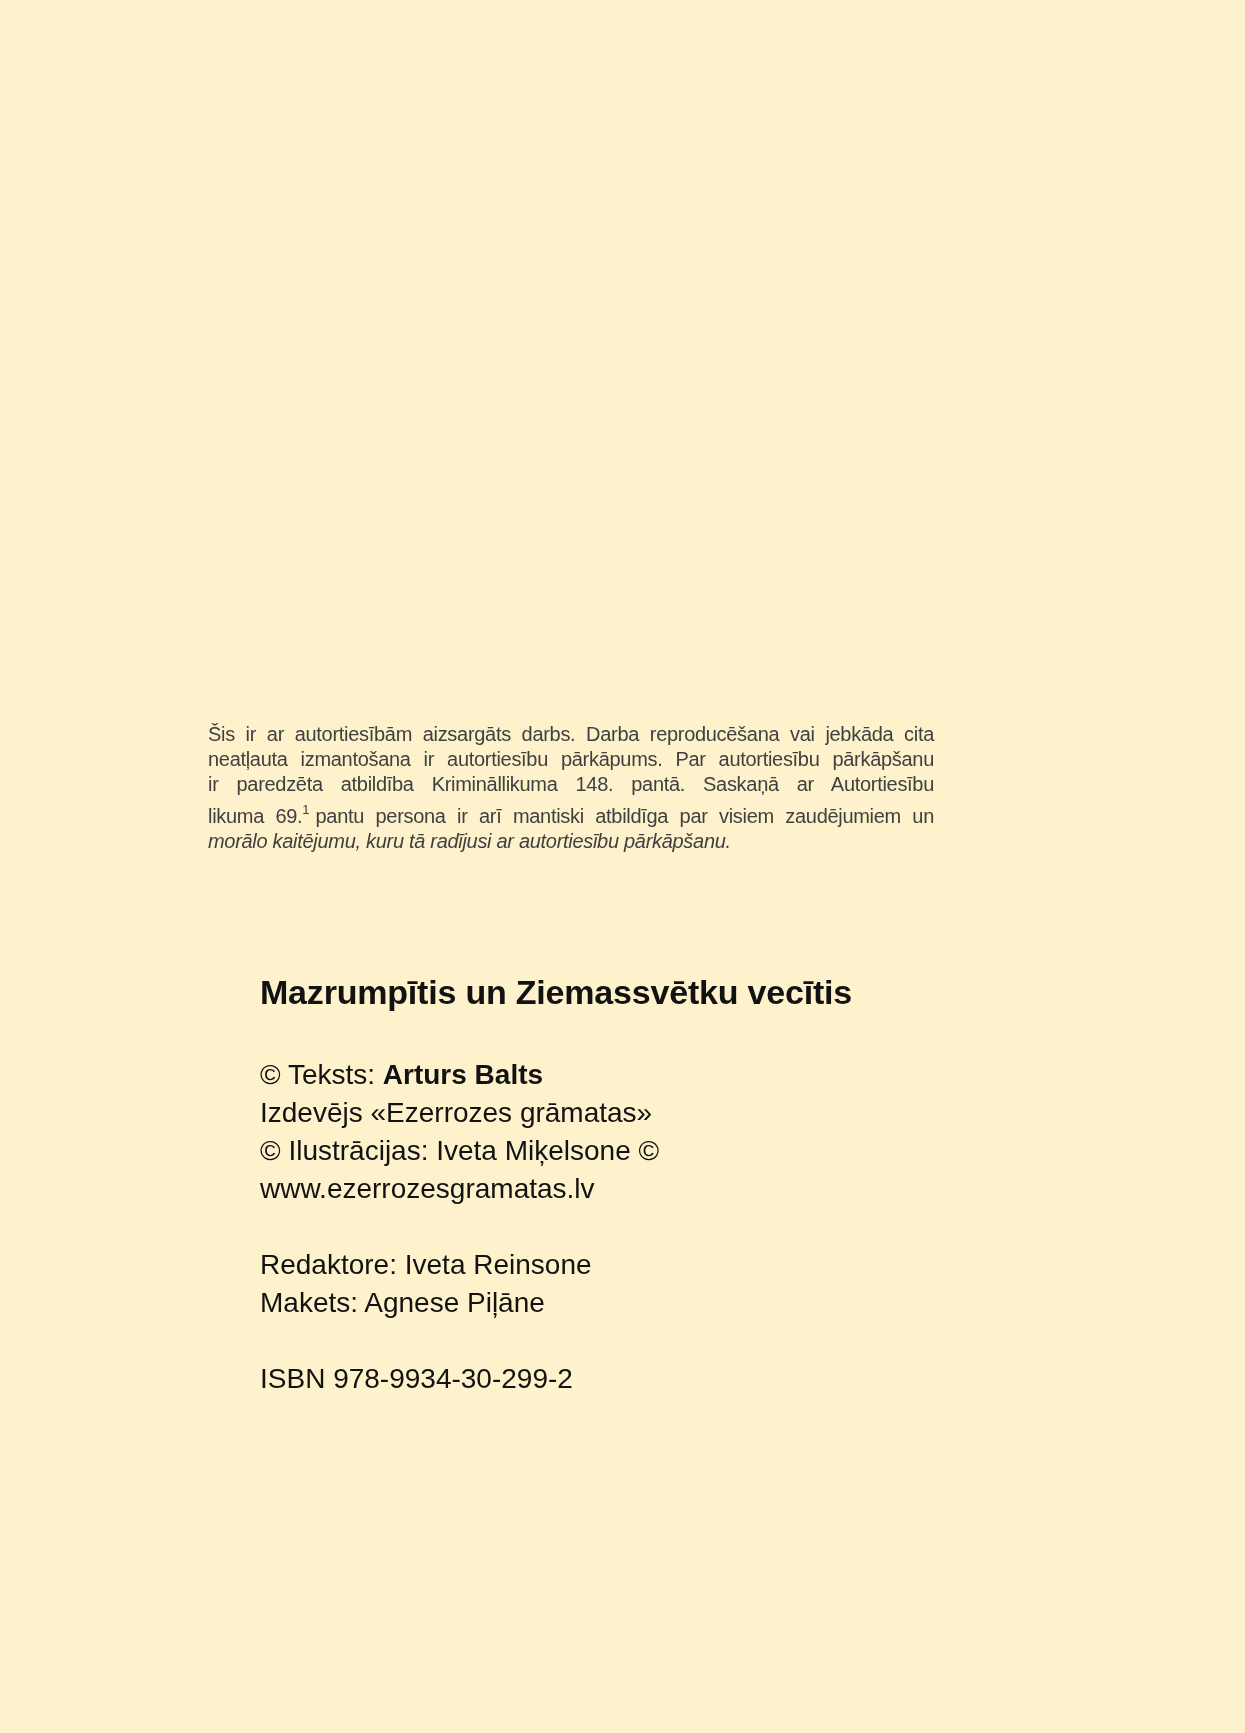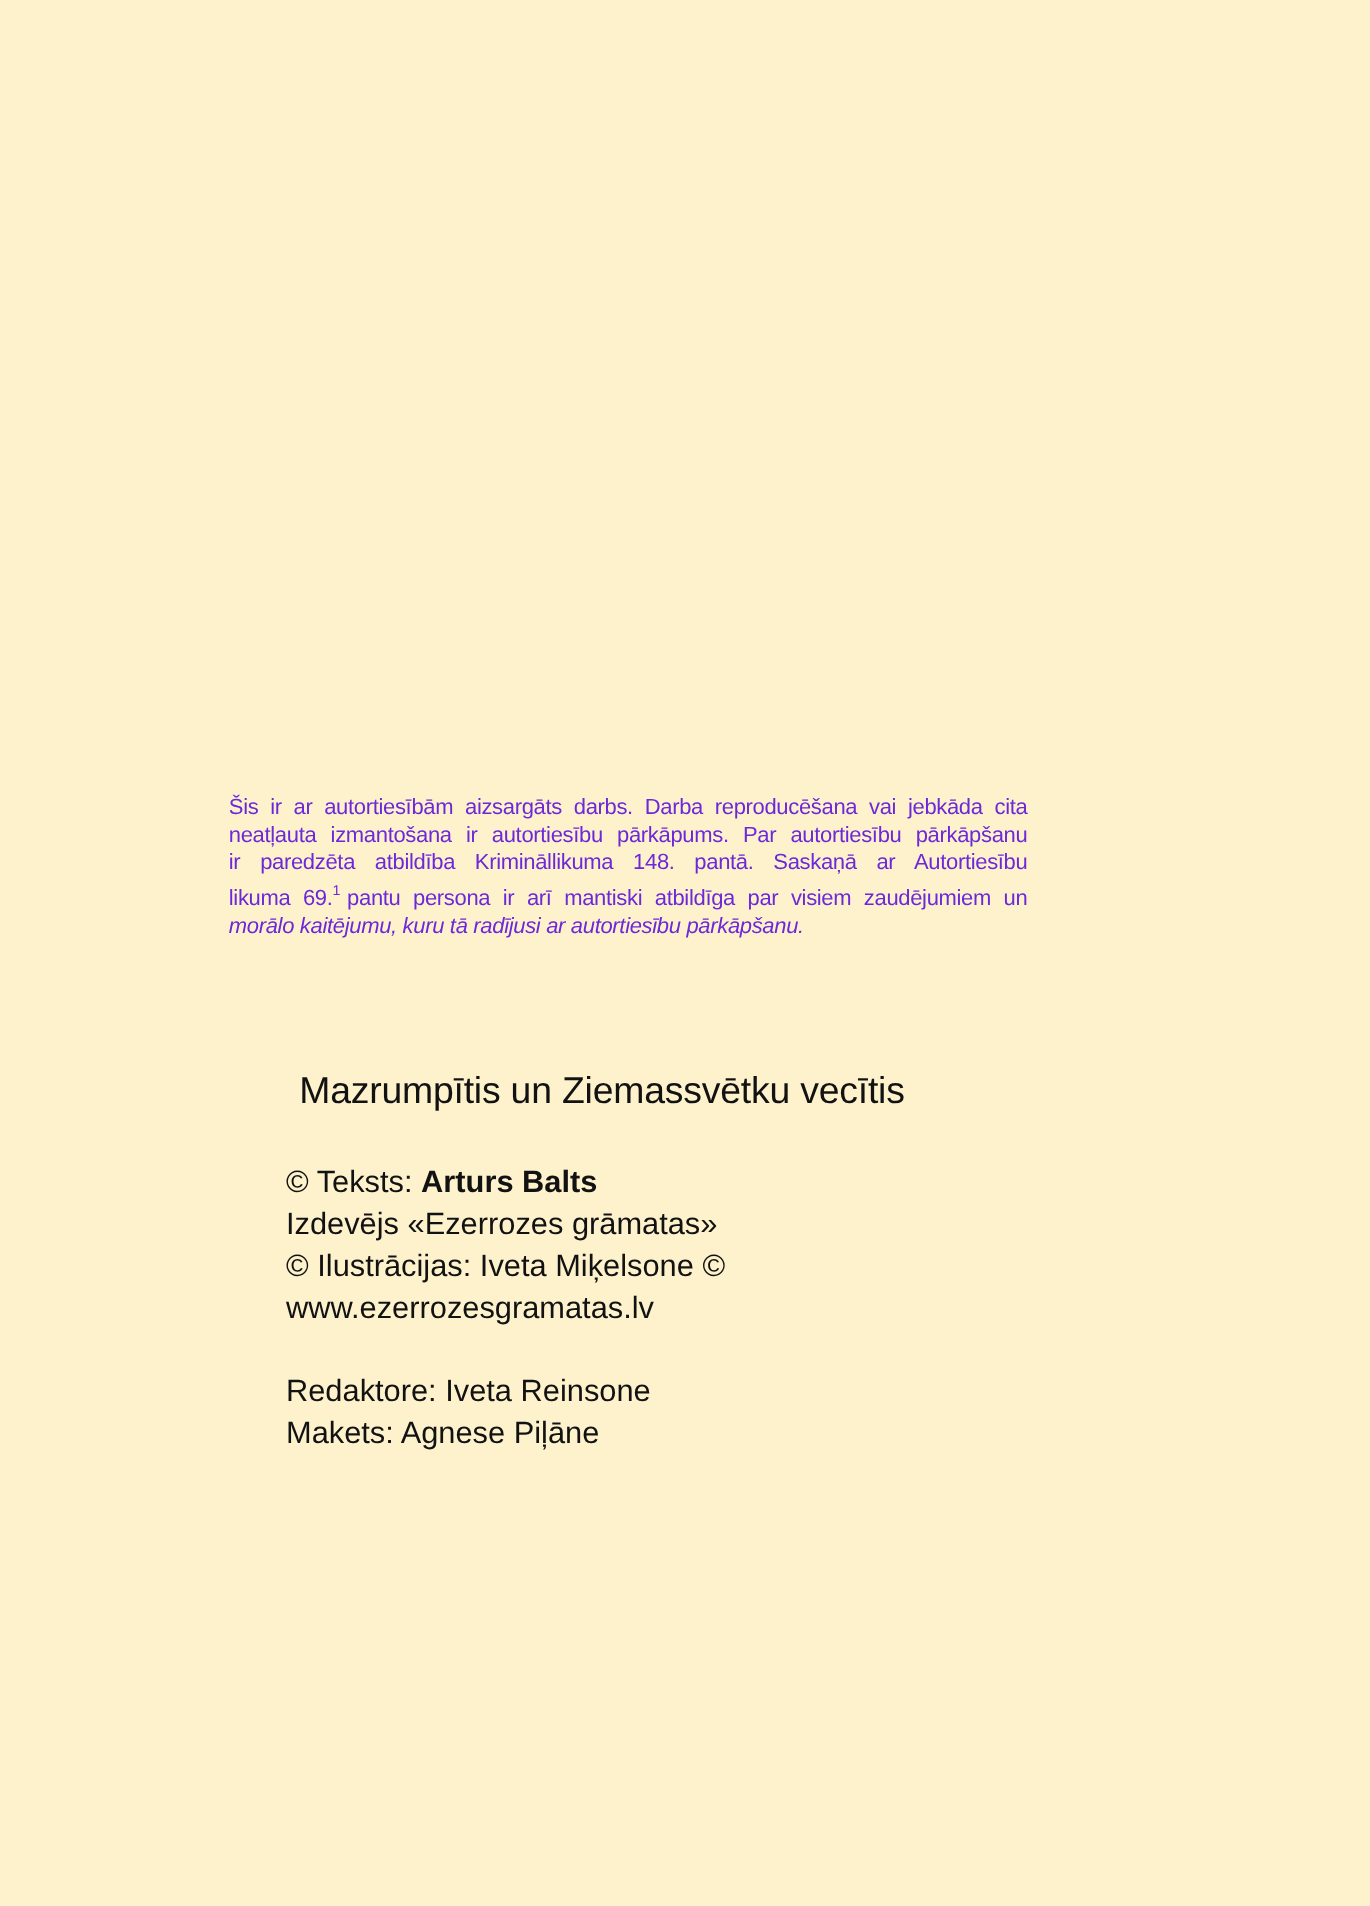--- a/index.html
+++ b/index.html
@@ -19,21 +19,21 @@
 
   
   .copyright-notice {
     position: absolute;
     left: 208px;
     top: 722px;
     width: 726px;
     font-size: 20px;
     line-height: 25px;
     letter-spacing: -0.3px;
-    color: #6d28d9;
+    color: #404040;
   }
   .copyright-notice .justified-line {
     text-align: justify;
     text-align-last: justify;
   }
   .copyright-notice .last-line {
     text-align: left;
     font-style: italic;
   }
   .sup-ref {
@@ -51,23 +51,23 @@
     position: absolute;
     left: 260px;
     top: 972px;
     width: 820px;
     font-size: 28px;
     line-height: 38px;
     color: #121212;
   }
   .book-title {
     font-size: 34px;
-    font-weight: normal;
+    font-weight: bold;
     line-height: 40px;
-    margin: 0 0 44px 12px;
+    margin: 0 0 44px 0;
     letter-spacing: -0.2px;
   }
   .info-block {
     margin: 0 0 38px 0;
   }
   .info-line {
     white-space: nowrap;
   }
   .author-bold {
     font-weight: bold;
@@ -104,14 +104,17 @@
     <div class="info-line">Izdevējs «Ezerrozes grāmatas»</div>
     <div class="info-line">© Ilustrācijas: Iveta Miķelsone ©</div>
     <div class="info-line">www.ezerrozesgramatas.lv</div>
   </div>
 
   <div class="info-block">
     <div class="info-line">Redaktore: Iveta Reinsone</div>
     <div class="info-line">Makets: Agnese Piļāne</div>
   </div>
 
+  <div class="info-block">
+    <div class="info-line">ISBN 978-9934-30-299-2</div>
+  </div>
 
 </div>
 
 </body></html>

